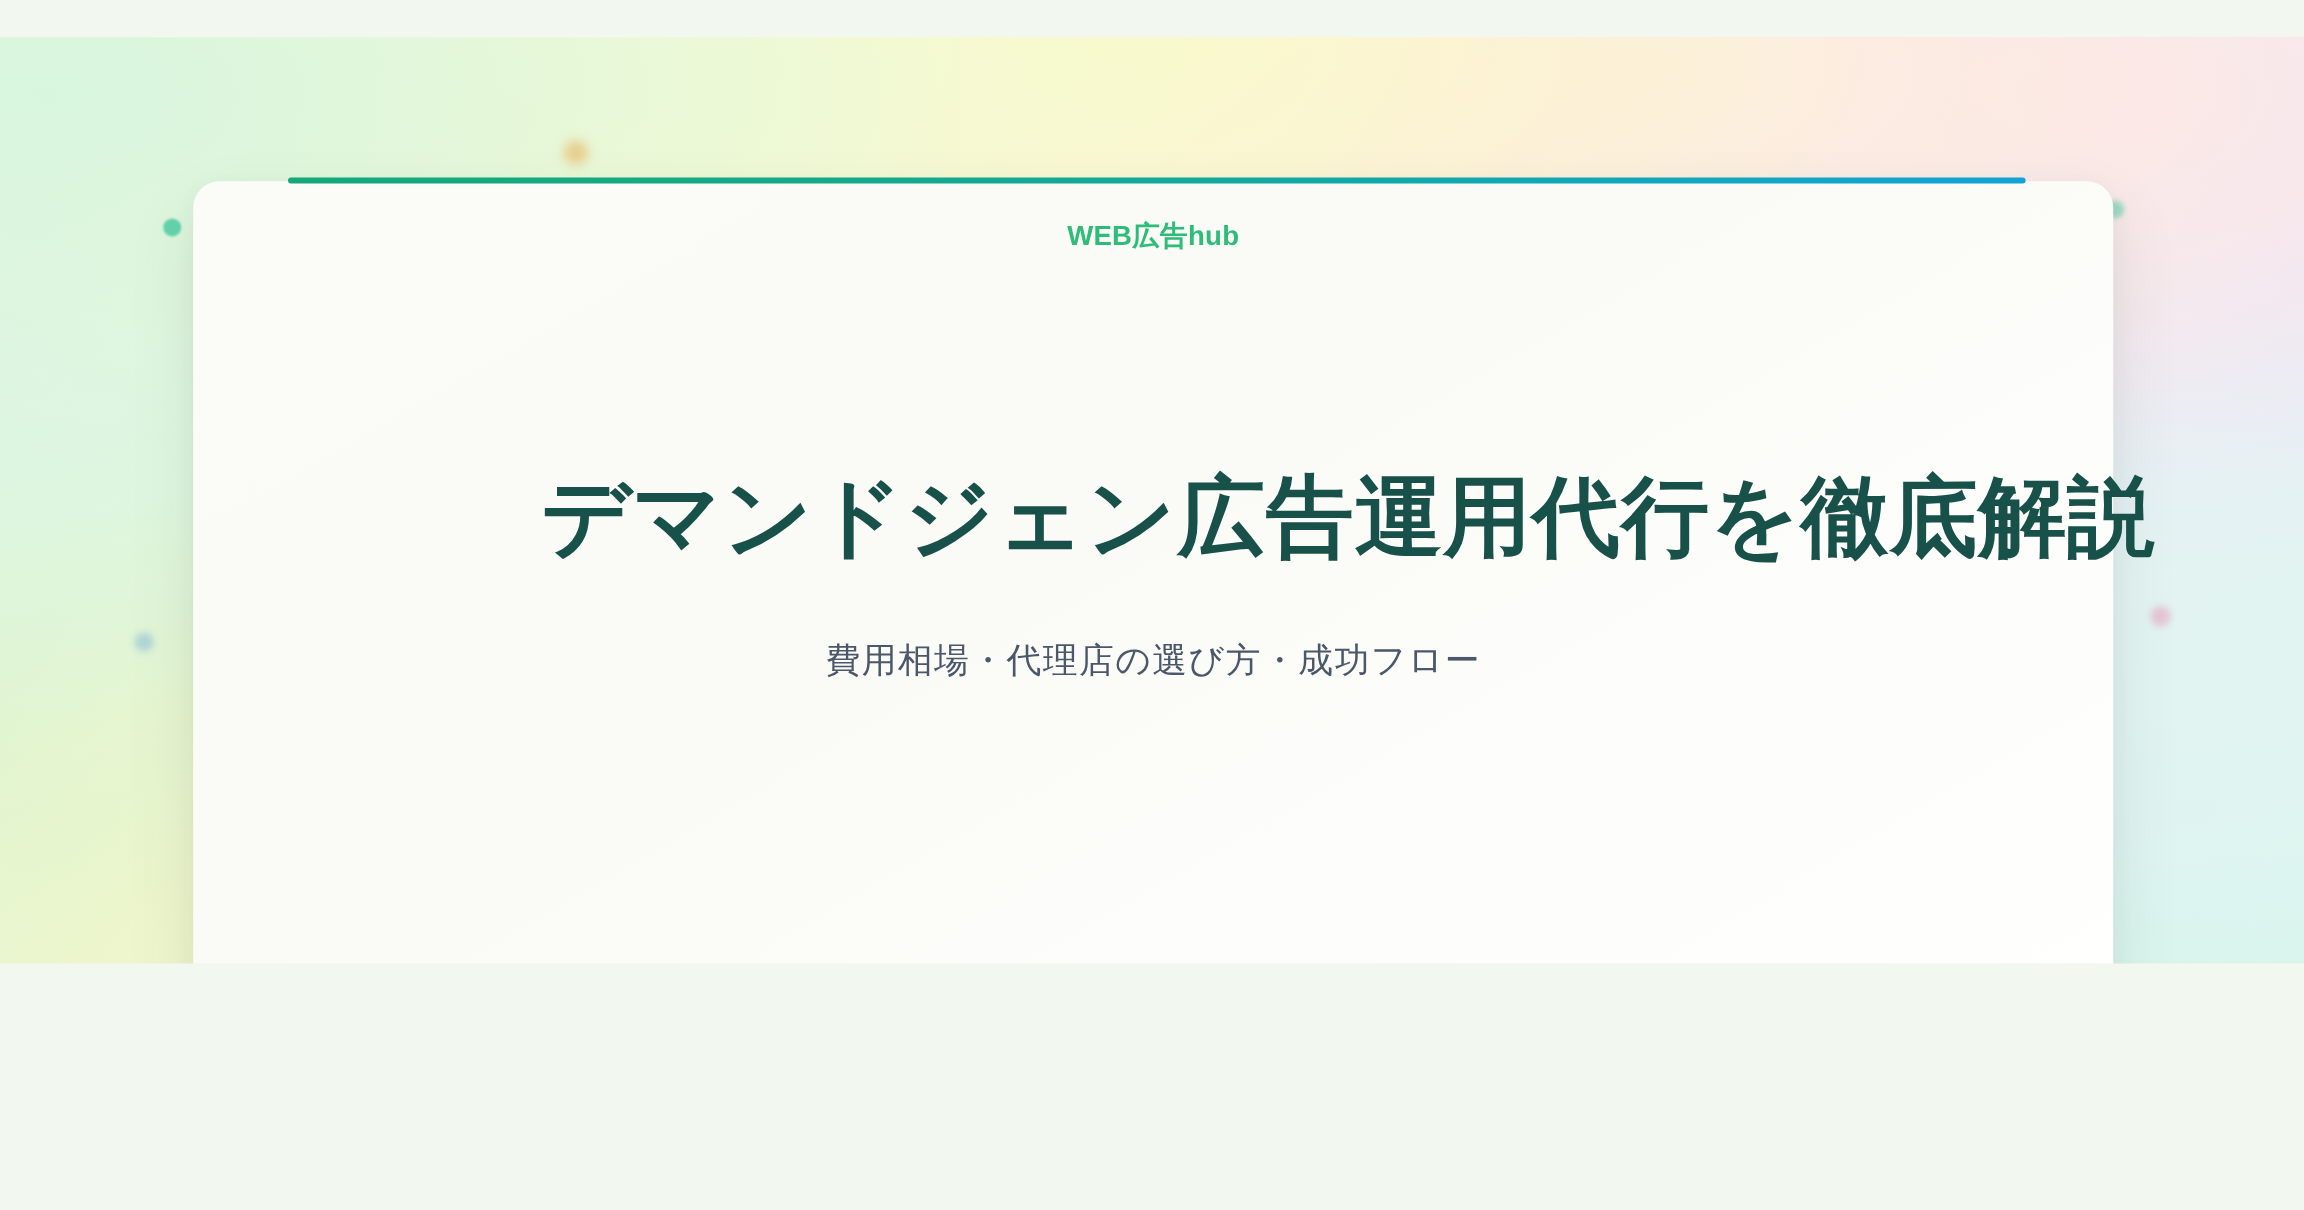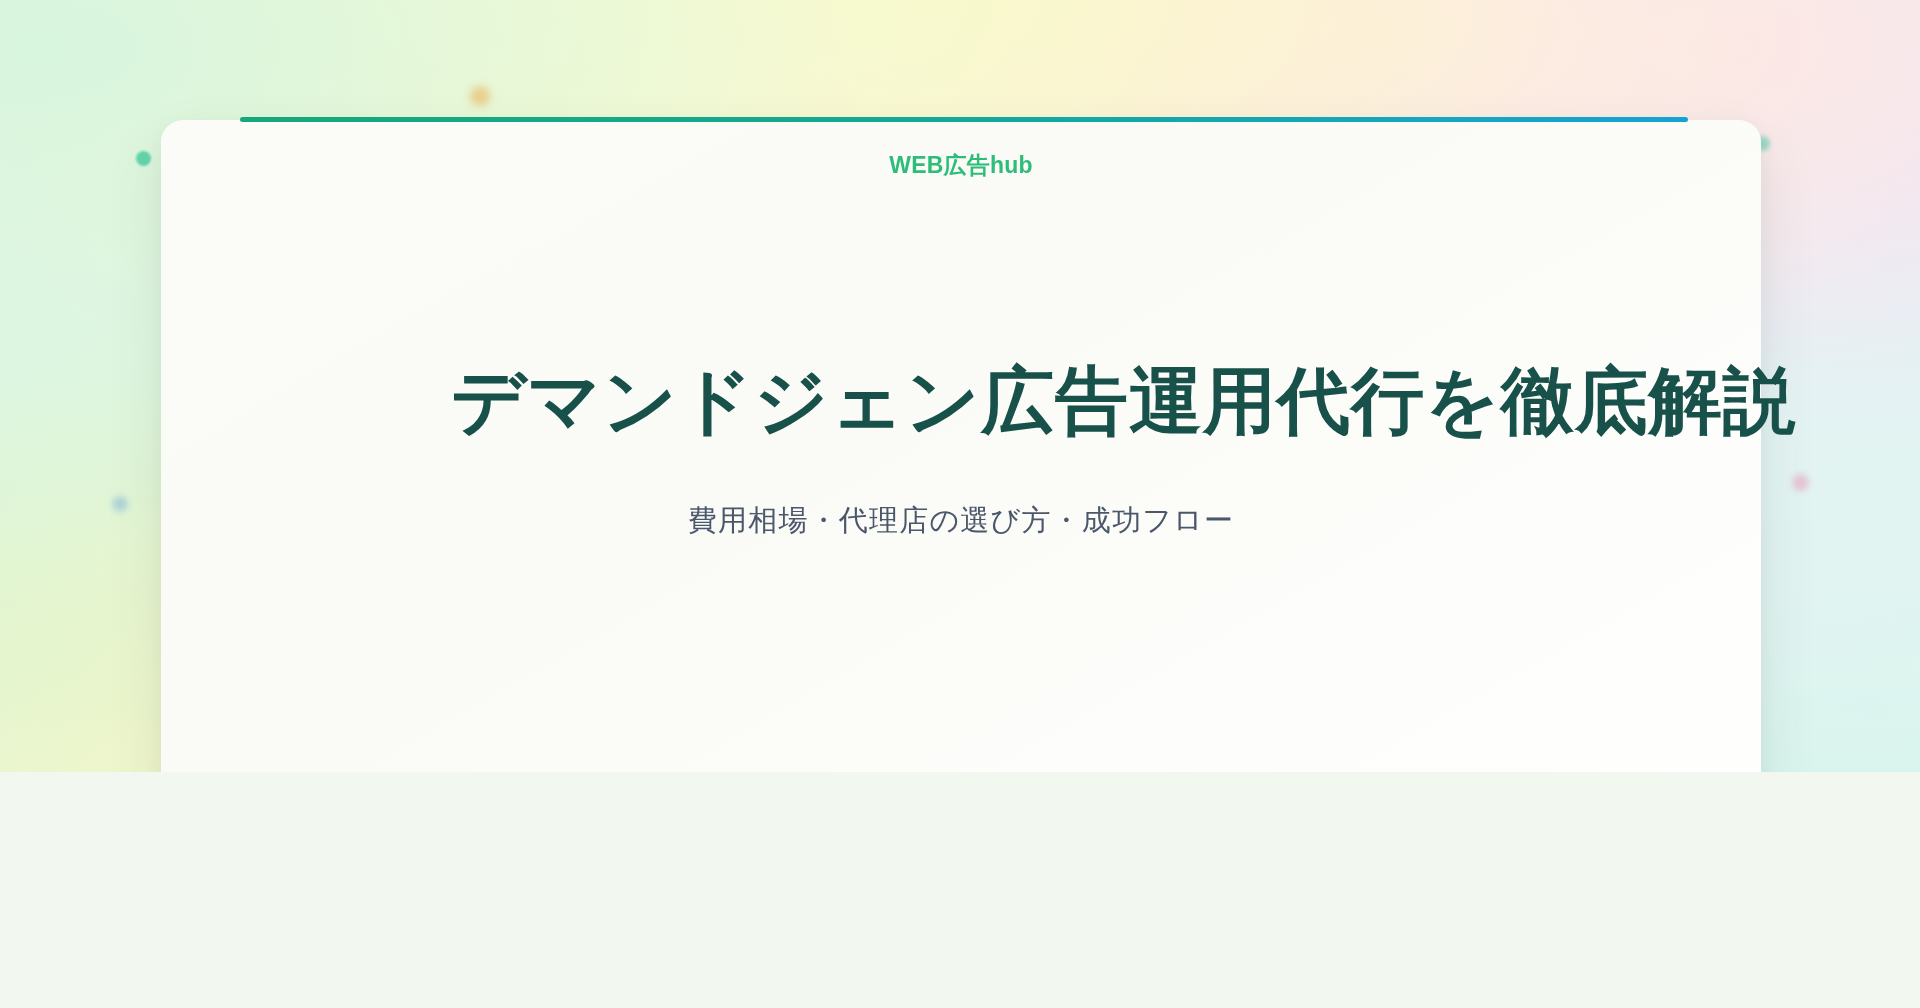--- a/index.html
+++ b/index.html
@@ -15,20 +15,21 @@
     background: #f2f8f0;
   }
 
   
   .stage {
     position: relative;
     width: 1920px;
     height: 772px;
     overflow: hidden;
     background-color: #eef7ef;
+    margin-top: 31px;
   }
 
   
   .bg-base {
     position: absolute;
     inset: 0;
     background:
       radial-gradient(68% 78% at 2% 6%,   #d8f5de 0%, rgba(216,245,222,0) 62%),
       radial-gradient(62% 72% at 26% 2%,  #f3fbd4 0%, rgba(243,251,212,0) 60%),
       radial-gradient(58% 70% at 48% 0%,  #fbf8c8 0%, rgba(251,248,200,0) 58%),

